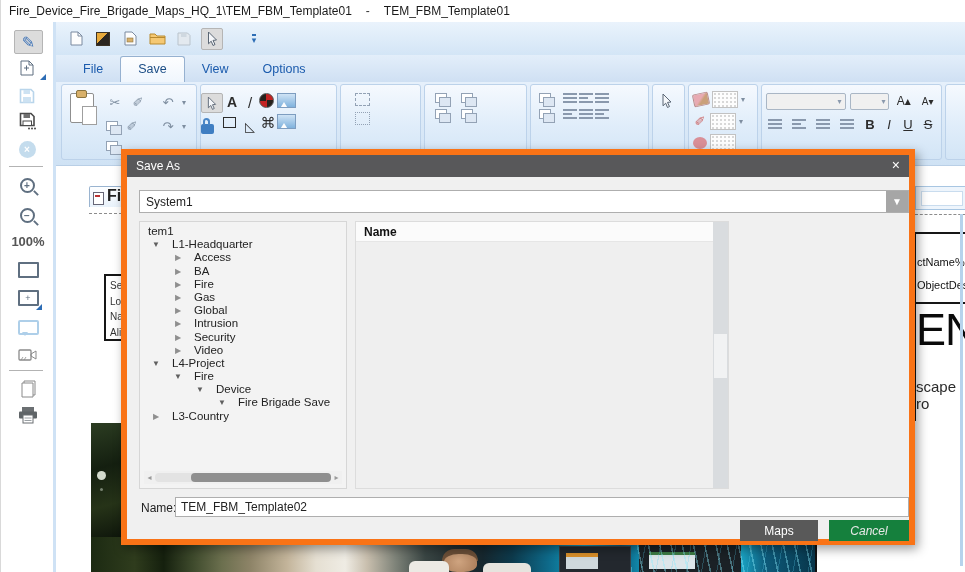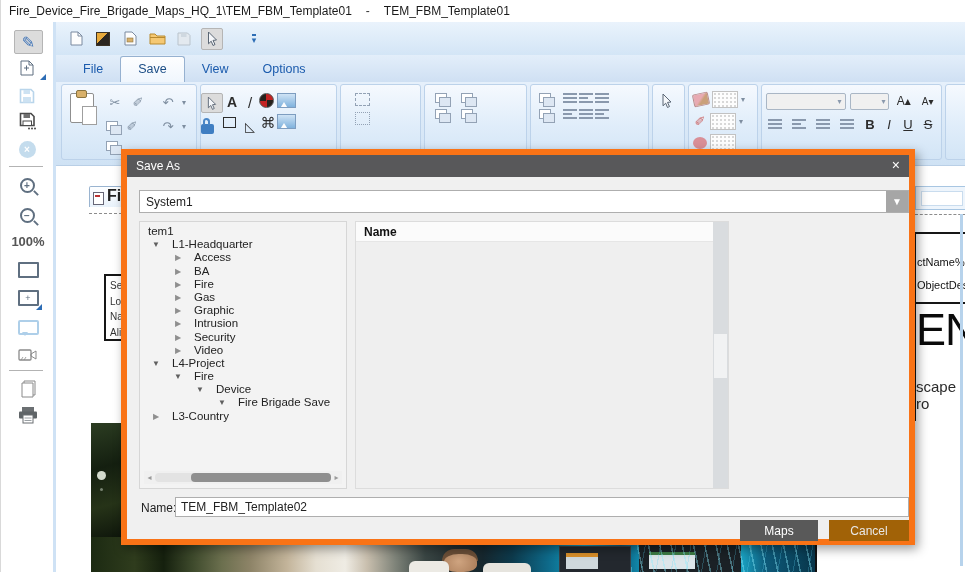--- a/index.html
+++ b/index.html
@@ -92,21 +92,21 @@
   .hscroll .track{position:relative;flex:1;height:9px;background:#e3e3e3;border-radius:4px;}
   .hscroll .thumb{position:absolute;left:36px;top:0;width:140px;height:9px;background:#8f8f8f;border-radius:4px;}
   .listpanel{position:absolute;left:228px;top:66px;width:374px;height:268px;background:#efefef;border:1px solid #dcdcdc;box-sizing:border-box;}
   .listhead{position:absolute;left:0;top:0;width:357px;height:20px;background:#fbfbfb;border-bottom:1px solid #e6e6e6;font-size:12px;font-weight:bold;color:#111;display:flex;align-items:center;padding-left:8px;box-sizing:border-box;}
   .vscroll{position:absolute;right:0;top:0;width:15px;height:266px;background:#d9dcdf;}
   .vscroll .thumb{position:absolute;left:1px;top:112px;width:13px;height:44px;background:#f1f2f3;}
   .namerow-label{position:absolute;left:14px;top:346px;font-size:12px;color:#222;}
   .nameinput{position:absolute;left:48px;top:342px;width:734px;height:20px;border:1px solid #aeaeae;font-size:12px;color:#222;padding:0 5px;box-sizing:border-box;font-family:"Liberation Sans","DejaVu Sans",sans-serif;background:#fff;}
   .dbtn{position:absolute;top:365px;width:78px;height:21px;font-size:12px;display:flex;align-items:center;justify-content:center;cursor:default;}
   .dbtn.save{left:613px;background:#595959;color:#fff;}
-  .dbtn.cancel{left:702px;width:80px;background:#a16207;color:#e8e8e8;}
+  .dbtn.cancel{left:702px;width:80px;background:#15803d;color:#e8e8e8;font-style:italic;}
 </style>
 </head>
 <body>
 
 <div id="screen">
 
   <div class="a titlebar">
     <span>Fire_Device_Fire_Brigade_Maps_HQ_1\TEM_FBM_Template01</span>
     <span class="dash">-</span>
     <span>TEM_FBM_Template01</span>
@@ -501,21 +501,21 @@
           <div class="trow" style="padding-left: 30px;">
             <span class="arr collapsed">▶</span>
             <span class="tlabel">Fire</span>
           </div>
           <div class="trow" style="padding-left: 30px;">
             <span class="arr collapsed">▶</span>
             <span class="tlabel">Gas</span>
           </div>
           <div class="trow" style="padding-left: 30px;">
             <span class="arr collapsed">▶</span>
-            <span class="tlabel">Graphic</span>
+            <span class="tlabel">Global</span>
           </div>
           <div class="trow" style="padding-left: 30px;">
             <span class="arr collapsed">▶</span>
             <span class="tlabel">Intrusion</span>
           </div>
           <div class="trow" style="padding-left: 30px;">
             <span class="arr collapsed">▶</span>
             <span class="tlabel">Security</span>
           </div>
           <div class="trow" style="padding-left: 30px;">

